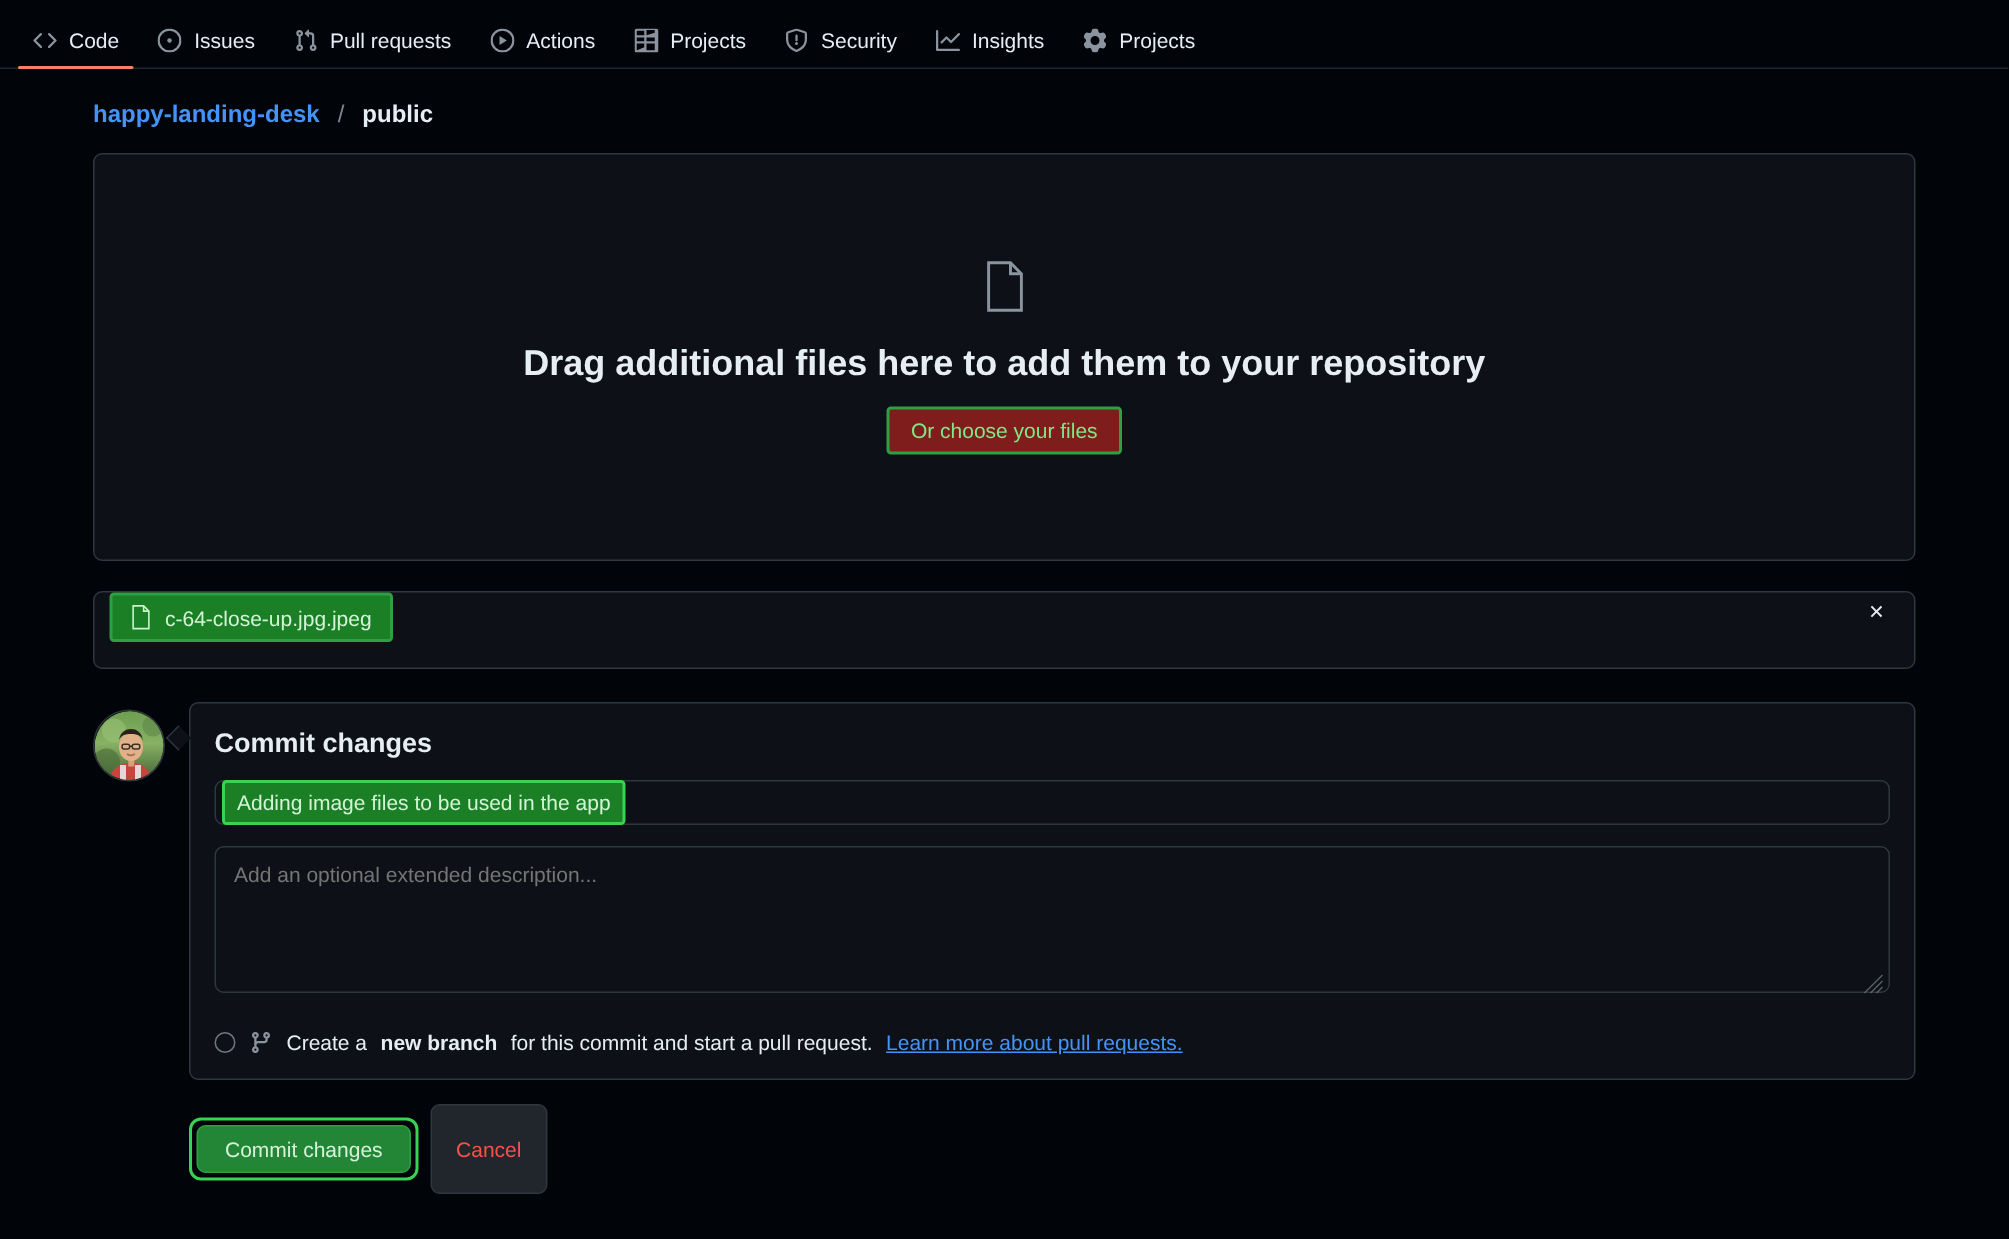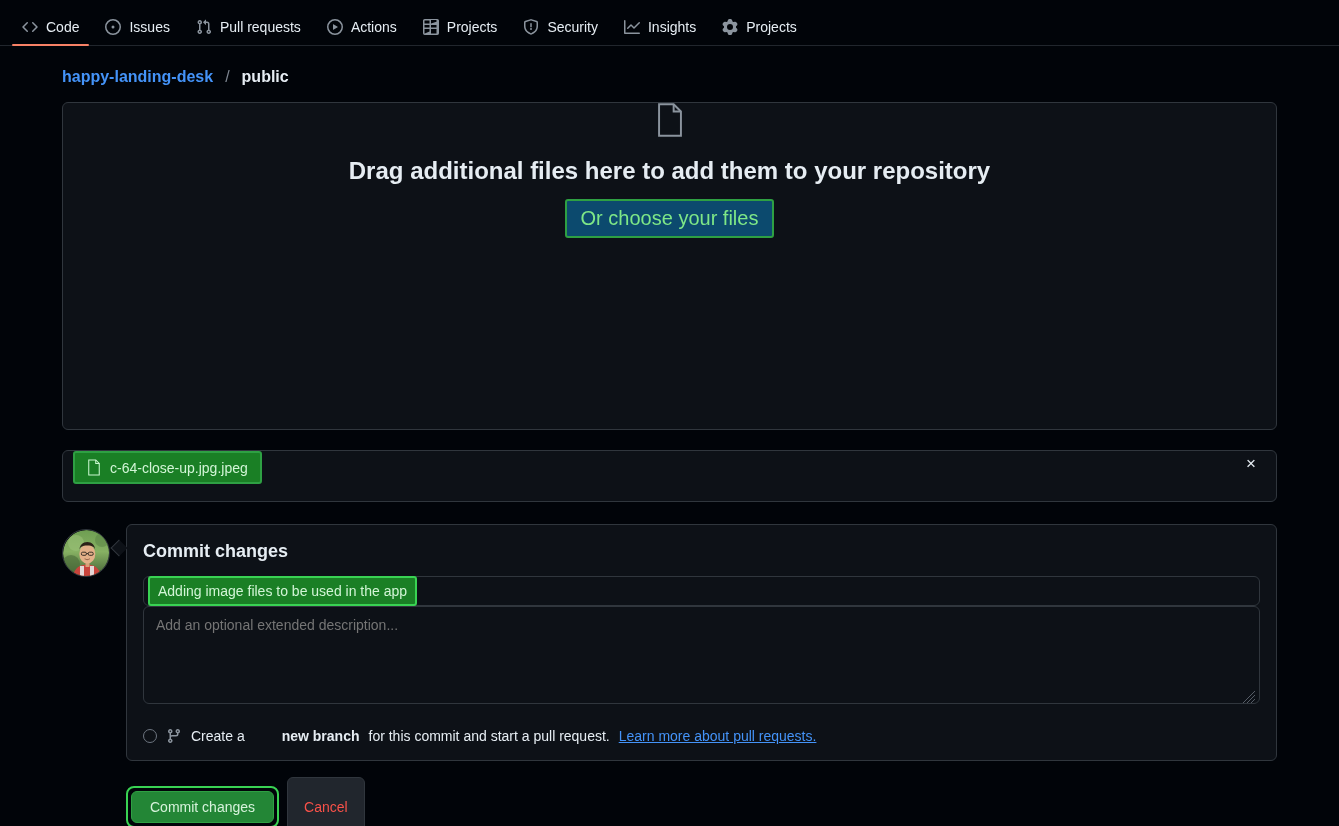--- a/index.html
+++ b/index.html
@@ -53,40 +53,41 @@
     display: flex;
     align-items: center;
     gap: 12px;
   }
   .bc-repo { color: #4493f8; font-weight: bold; cursor: pointer; }
   .bc-sep  { color: #7d8590; font-weight: normal; }
   .bc-cur  { color: #e6edf3; font-weight: bold; }
 
   
   .dropzone {
-    height: 328px;
+    height: 272px;
     border: 1px solid #30363d;
     border-radius: 6px;
     background: #0d1117;
     display: flex;
     flex-direction: column;
     align-items: center;
+    justify-content: center;
     gap: 0px;
   }
   .dz-icon { color: #8b949e; margin-bottom: 16px; }
   .dz-title {
     font-size: 24px;
     font-weight: bold;
     color: #e6edf3;
     margin-bottom: 14px;
   }
   .dz-choose {
-    font-size: 20px;
+    font-size: 14px;
     color: #7ee787;
-    background: #0c4a6e;
+    background: #7f1d1d;
     border: 2px solid #2ea043;
     border-radius: 3px;
     padding: 6px 14px;
     cursor: pointer;
   }
 
   
   .filebar {
     margin-top: 20px;
     height: 52px;
@@ -182,20 +183,21 @@
     border-radius: 3px;
     display: flex;
     align-items: center;
     padding: 0 8px;
     font-size: 14px;
     color: #d2f5d6;
     pointer-events: none;
     white-space: nowrap;
   }
   .desc-area {
+    margin-top: 14px;
     width: 100%;
     height: 98px;
     background: #0d1117;
     border: 1px solid #30363d;
     border-radius: 6px;
     color: #7d8590;
     font-size: 14px;
     font-family: "Liberation Sans", sans-serif;
     padding: 10px 12px;
     resize: none;
@@ -241,21 +243,21 @@
   }
   .r-ico { display: flex; color: #8b949e; }
   .code-badge {
     font-family: "Liberation Mono", monospace;
     font-size: 12px;
     background: #2c323b;
     border-radius: 4px;
     padding: 2px 6px;
     color: #e6edf3;
   }
-  .bold { font-weight: bold; margin-left: 28px; }
+  .bold { font-weight: bold; }
   .link { color: #4493f8; text-decoration: underline; cursor: pointer; }
 
   
   .actions {
     display: flex;
     align-items: center;
     gap: 8px;
     margin-top: 16px;
     margin-left: 64px;
   }

